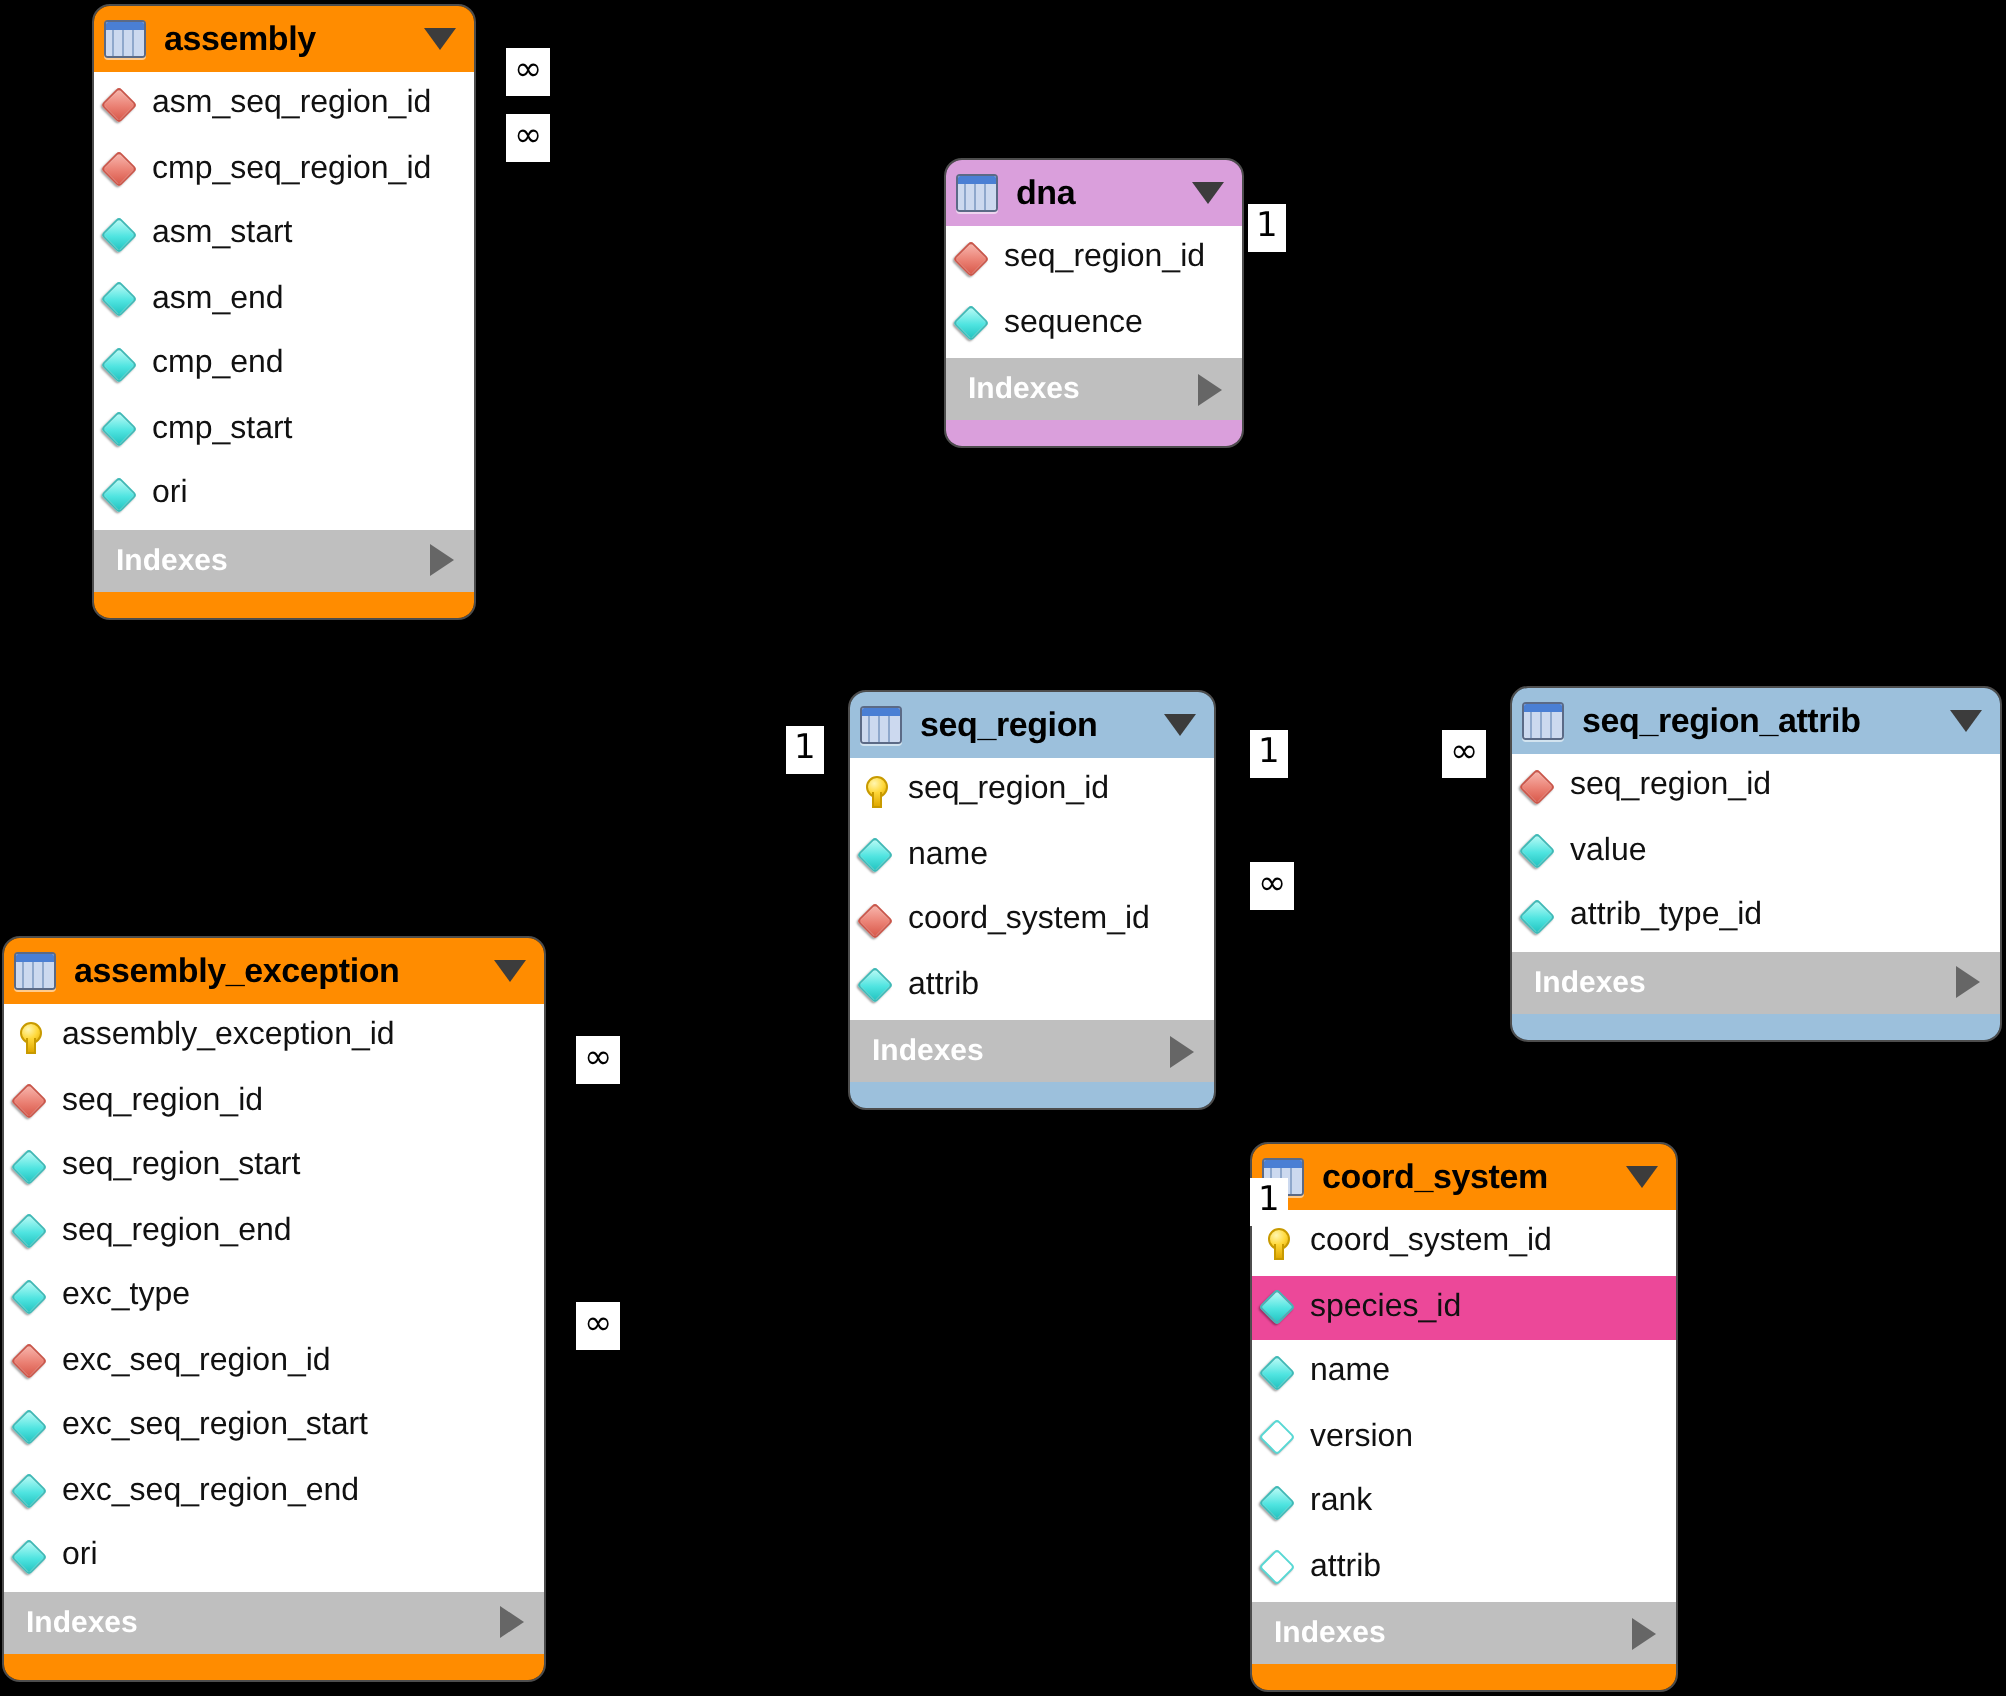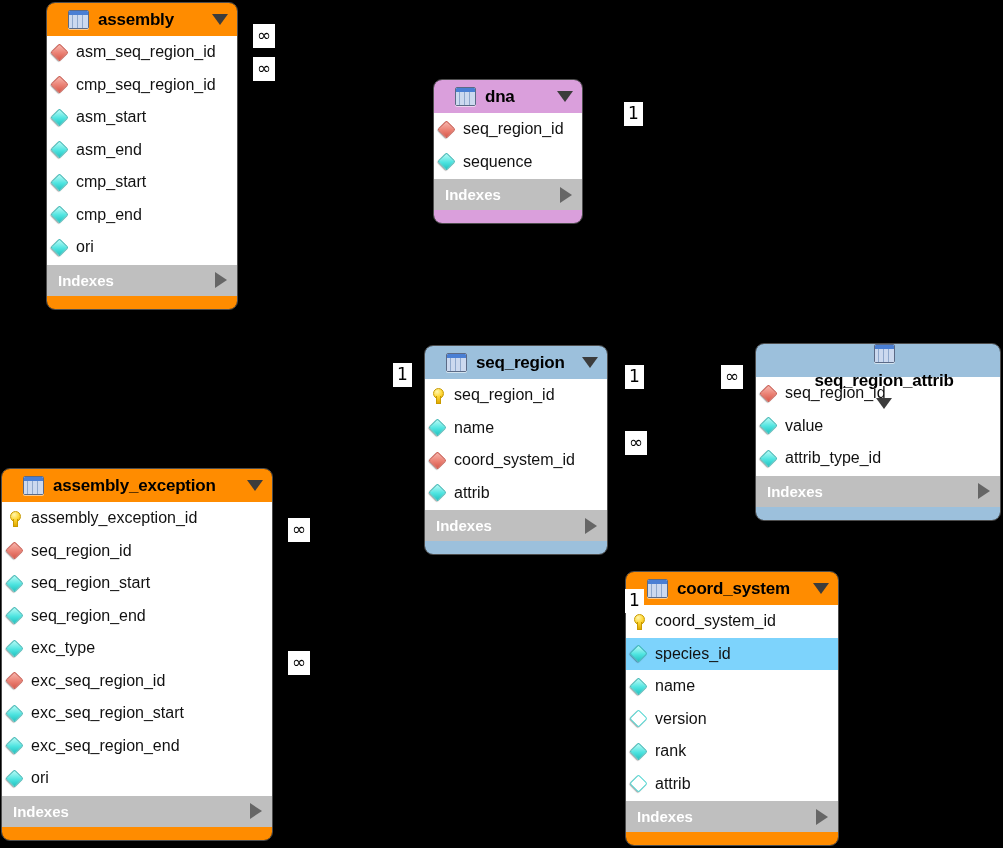--- a/index.html
+++ b/index.html
@@ -23,21 +23,21 @@
     border-radius: 9px;
     box-sizing: border-box;
     box-shadow: 0 2px 5px rgba(0,0,0,0.75);
     overflow: hidden;
     border: 1px solid rgba(255,255,255,0.30);
   }
   .erd-table .hdr {
     height: 33px;
     display: flex;
     align-items: center;
-    padding: 0 9px 0 21px;
+    padding: 0 9px 0 5px;
     box-sizing: border-box;
     gap: 9px;
   }
   .erd-table .hdr .title {
     font-size: 17px;
     font-weight: bold;
     color: #000;
     letter-spacing: -0.2px;
     white-space: nowrap;
     flex: 1 1 auto;
@@ -88,21 +88,21 @@
     background: #ffffff;
   }
   .col-row {
     display: flex;
     align-items: center;
     height: 32.5px;
     padding-left: 4px;
     box-sizing: border-box;
     gap: 8px;
   }
-  .col-row.selected { background: #7dd3fc; }
+  .col-row.selected { background: #ec4899; }
   .col-row .cname {
     font-size: 16px;
     color: #111111;
     white-space: nowrap;
     line-height: 1;
   }
 
   
   .mk { width: 17px; height: 17px; flex: 0 0 auto; position: relative; }
   .mk.diamond::before {
@@ -210,38 +210,38 @@
         <div class="col-row">
           <div class="mk diamond cyan"></div>
           <div class="cname">asm_start</div>
         </div>
         <div class="col-row">
           <div class="mk diamond cyan"></div>
           <div class="cname">asm_end</div>
         </div>
         <div class="col-row">
           <div class="mk diamond cyan"></div>
+          <div class="cname">cmp_end</div>
+        </div>
+        <div class="col-row">
+          <div class="mk diamond cyan"></div>
           <div class="cname">cmp_start</div>
         </div>
         <div class="col-row">
           <div class="mk diamond cyan"></div>
-          <div class="cname">cmp_end</div>
-        </div>
-        <div class="col-row">
-          <div class="mk diamond cyan"></div>
           <div class="cname">ori</div>
         </div>
       </div>
       <div class="idx">
         <div class="ilabel">Indexes</div>
         <div class="caret-right"></div>
       </div>
       <div class="foot-strip" style="background: rgb(255, 140, 0);"></div>
     </div>
-    <div class="erd-table" style="left: 433px; top: 79px; width: 150px;">
+    <div class="erd-table" style="left: 472px; top: 79px; width: 150px;">
       <div class="hdr" style="background: rgb(218, 159, 220);">
         <div class="tbl-icon"></div>
         <div class="title">dna</div>
         <div class="caret-down"></div>
       </div>
       <div class="body">
         <div class="col-row">
           <div class="mk diamond red"></div>
           <div class="cname">seq_region_id</div>
         </div>
@@ -280,21 +280,21 @@
           <div class="cname">attrib</div>
         </div>
       </div>
       <div class="idx">
         <div class="ilabel">Indexes</div>
         <div class="caret-right"></div>
       </div>
       <div class="foot-strip" style="background: rgb(156, 192, 220);"></div>
     </div>
     <div class="erd-table" style="left: 755px; top: 343px; width: 246px;">
-      <div class="hdr" style="background: rgb(156, 192, 220); flex-direction: column;">
+      <div class="hdr" style="background: rgb(156, 192, 220);">
         <div class="tbl-icon"></div>
         <div class="title">seq_region_attrib</div>
         <div class="caret-down"></div>
       </div>
       <div class="body">
         <div class="col-row">
           <div class="mk diamond red"></div>
           <div class="cname">seq_region_id</div>
         </div>
         <div class="col-row">

